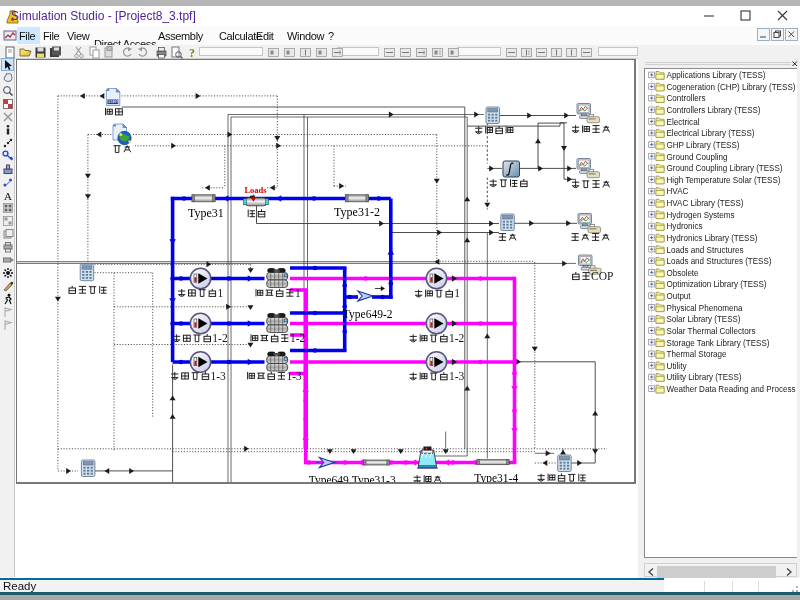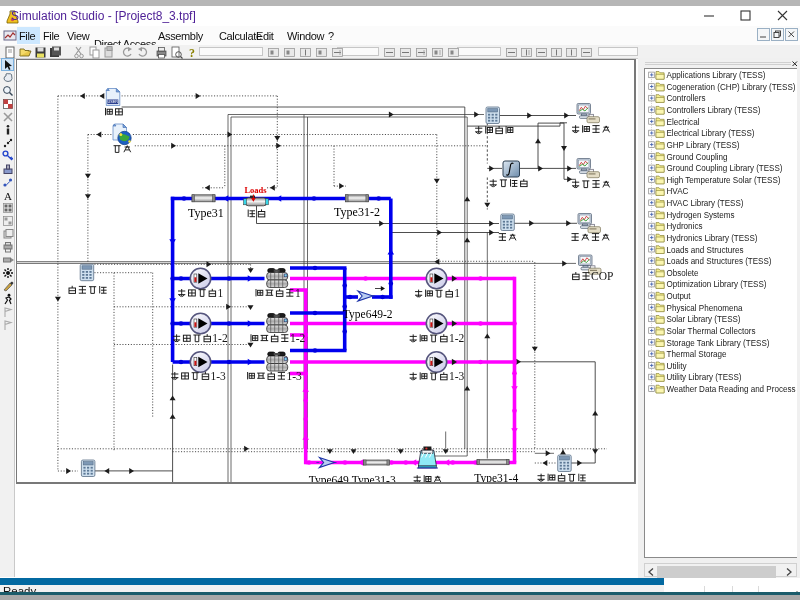--- a/index.html
+++ b/index.html
@@ -1517,21 +1517,21 @@
   </div>
   <div class="abs" style="left:6px;top:504.5px;width:153px;height:14px;background:#f1f1f1;border:1px solid #d0d0d0">
     <svg width="151" height="12">
         <rect x="12" y="0" width="119" height="12" fill="#cdcdcd"></rect>
         <path d="M8,2.5 L4,6 L8,9.5" fill="none" stroke="#444" stroke-width="1.3"></path>
         <path d="M142,2.5 L146,6 L142,9.5" fill="none" stroke="#444" stroke-width="1.3"></path>
       </svg>
   </div>
 </div>
 
-<div class="abs" style="left:0;top:578px;width:664px;height:14px;background:#f2f2f2;border-top:7px solid #0369a1;font-size:11.5px;color:#111">
+<div class="abs" style="left:0;top:578px;width:664px;height:14px;background:#f2f2f2;border-top:2px solid #0369a1;font-size:11.5px;color:#111">
     <span style="position:absolute;left:3px;top:0px">Ready</span>
 <div class="abs" style="left:704px;top:1px;width:1px;height:12px;background:#dadada"></div>
 <div class="abs" style="left:732px;top:1px;width:1px;height:12px;background:#dadada"></div>
 <div class="abs" style="left:758px;top:1px;width:1px;height:12px;background:#dadada"></div>
 <svg class="abs" style="left:790px;top:4px" width="9" height="9">
       <g fill="#b0b0b0">
         <rect x="6" y="6" width="2" height="2"></rect>
         <rect x="6" y="2" width="2" height="2"></rect>
         <rect x="2" y="6" width="2" height="2"></rect>
       </g>

